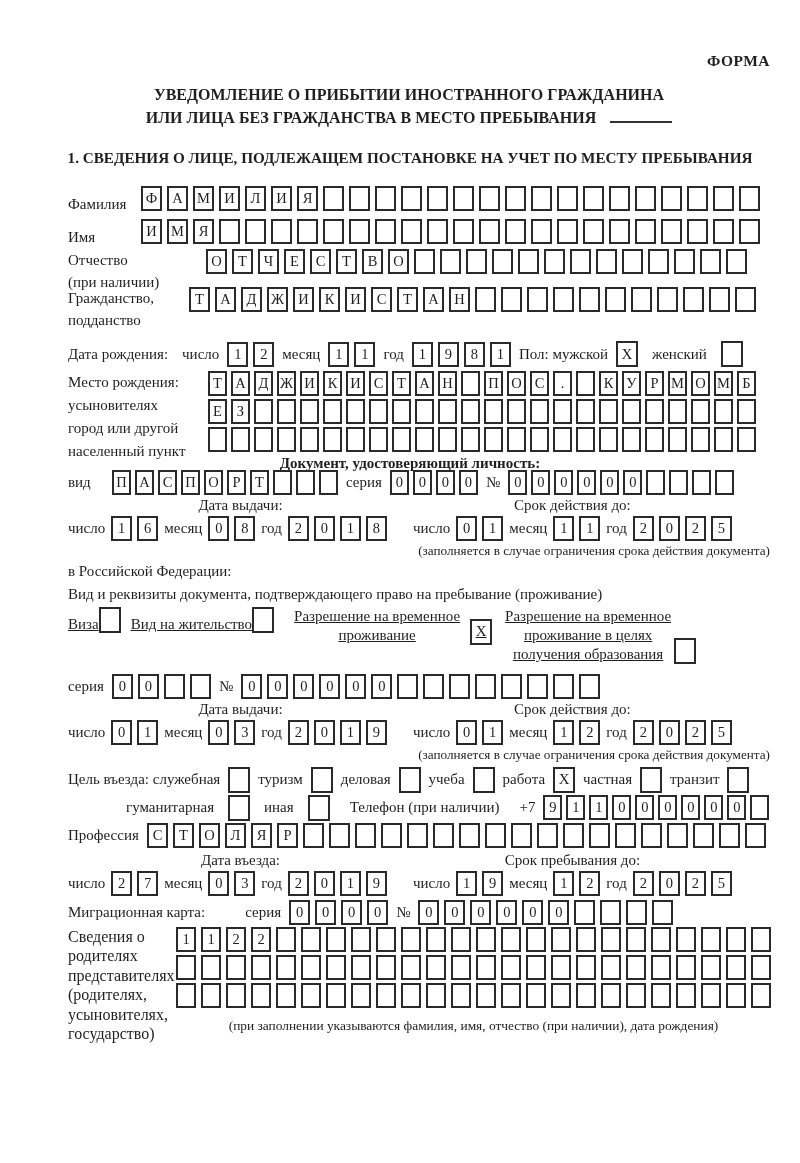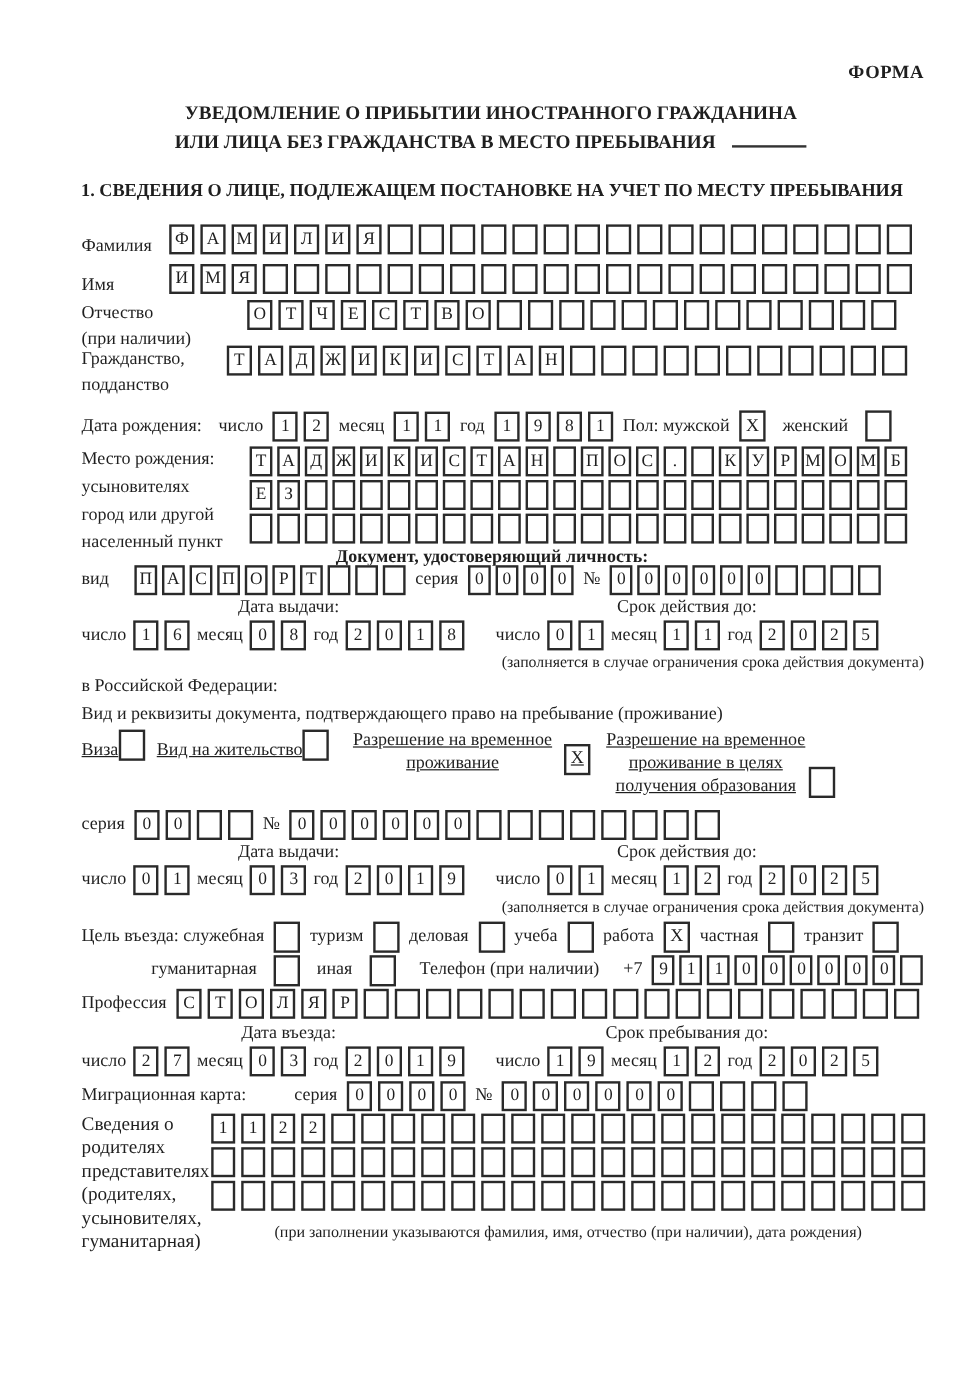--- a/index.html
+++ b/index.html
@@ -673,21 +673,21 @@
       </span>
   </div>
 
   <div class="reps">
     <span class="lblcol w100">
       <div>Сведения о</div>
       <div>родителях</div>
       <div>представителях</div>
       <div>(родителях,</div>
       <div>усыновителях,</div>
-      <div>гуманитарная)</div>
+      <div>государство)</div>
     </span>
     <span class="gap8"></span>
     <span class="stack">
       <span class="boxes md">
           <span class="box">1</span>
           <span class="box">1</span>
           <span class="box">2</span>
           <span class="box">2</span>
           <span class="box"></span>
           <span class="box"></span>

